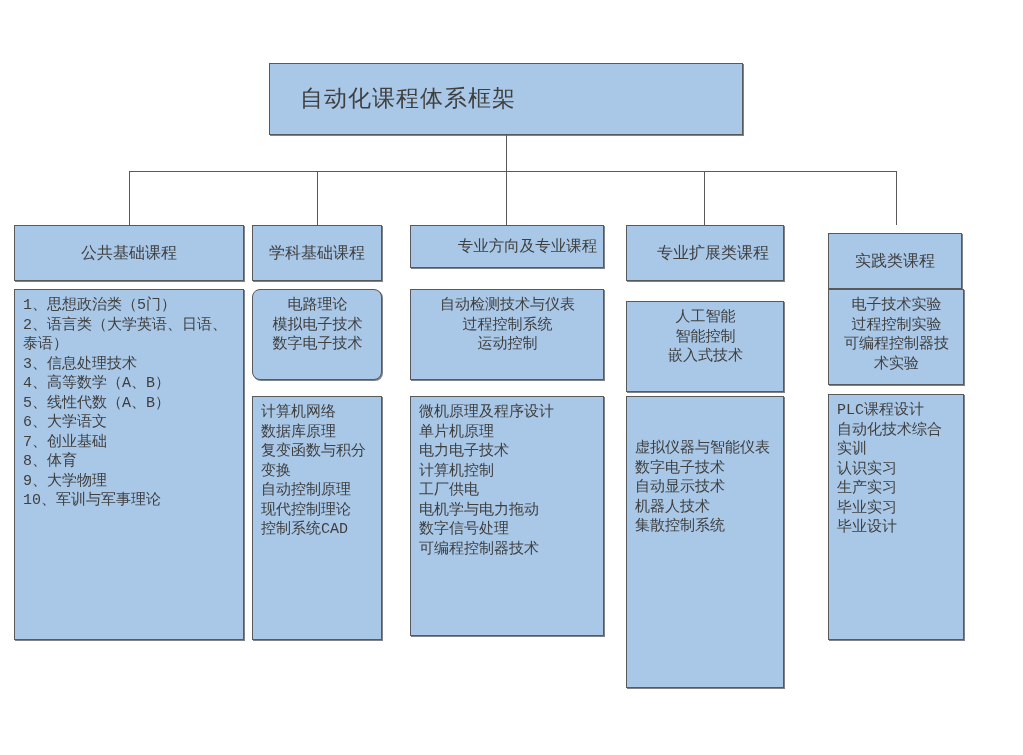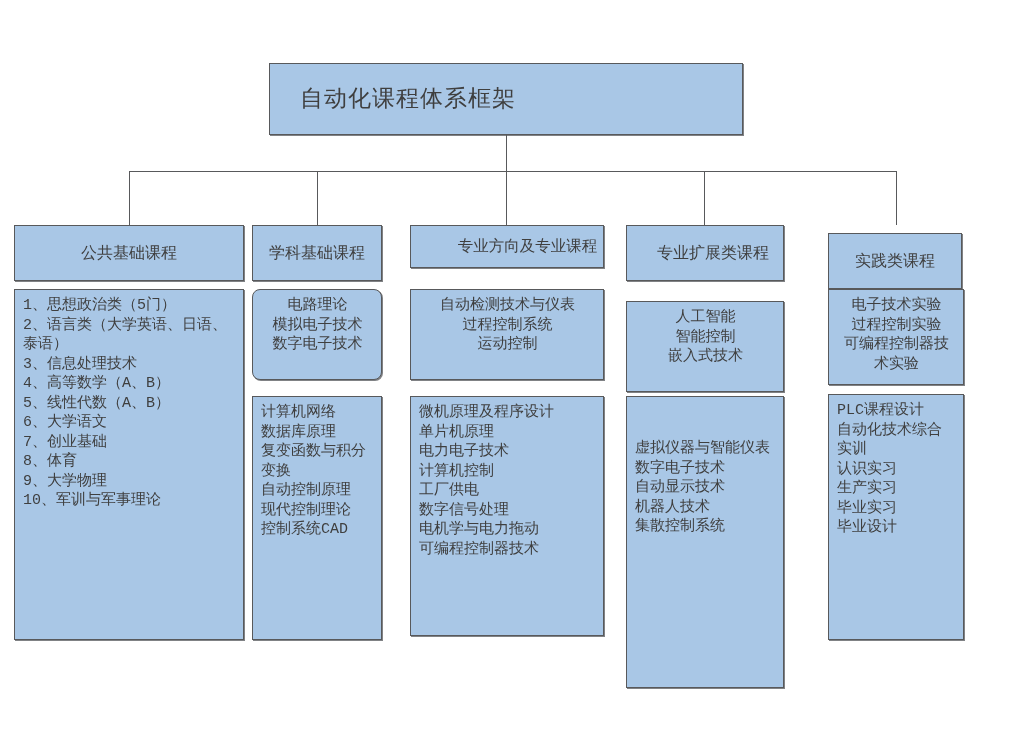--- a/index.html
+++ b/index.html
@@ -132,22 +132,22 @@
     <div class="line">过程控制系统</div>
     <div class="line">运动控制</div>
   </div>
 
   <div class="box content-box left" style="left:410px; top:396px; width:194px; height:240px;">
     <div class="line">微机原理及程序设计</div>
     <div class="line">单片机原理</div>
     <div class="line">电力电子技术</div>
     <div class="line">计算机控制</div>
     <div class="line">工厂供电</div>
+    <div class="line">电机学与电力拖动</div>
     <div class="line">数字信号处理</div>
-    <div class="line">电机学与电力拖动</div>
     <div class="line">可编程控制器技术</div>
   </div>
 
   <div class="box cat-box" style="left:626px; top:225px; width:158px; height:56px;padding-left:16px;">
     <span>专业扩展类课程</span>
   </div>
 
   <div class="box content-box center" style="left:626px; top:289px; width:158px; height:91px;margin-top:12px;">
     <div class="line">人工智能</div>
     <div class="line">智能控制</div>

